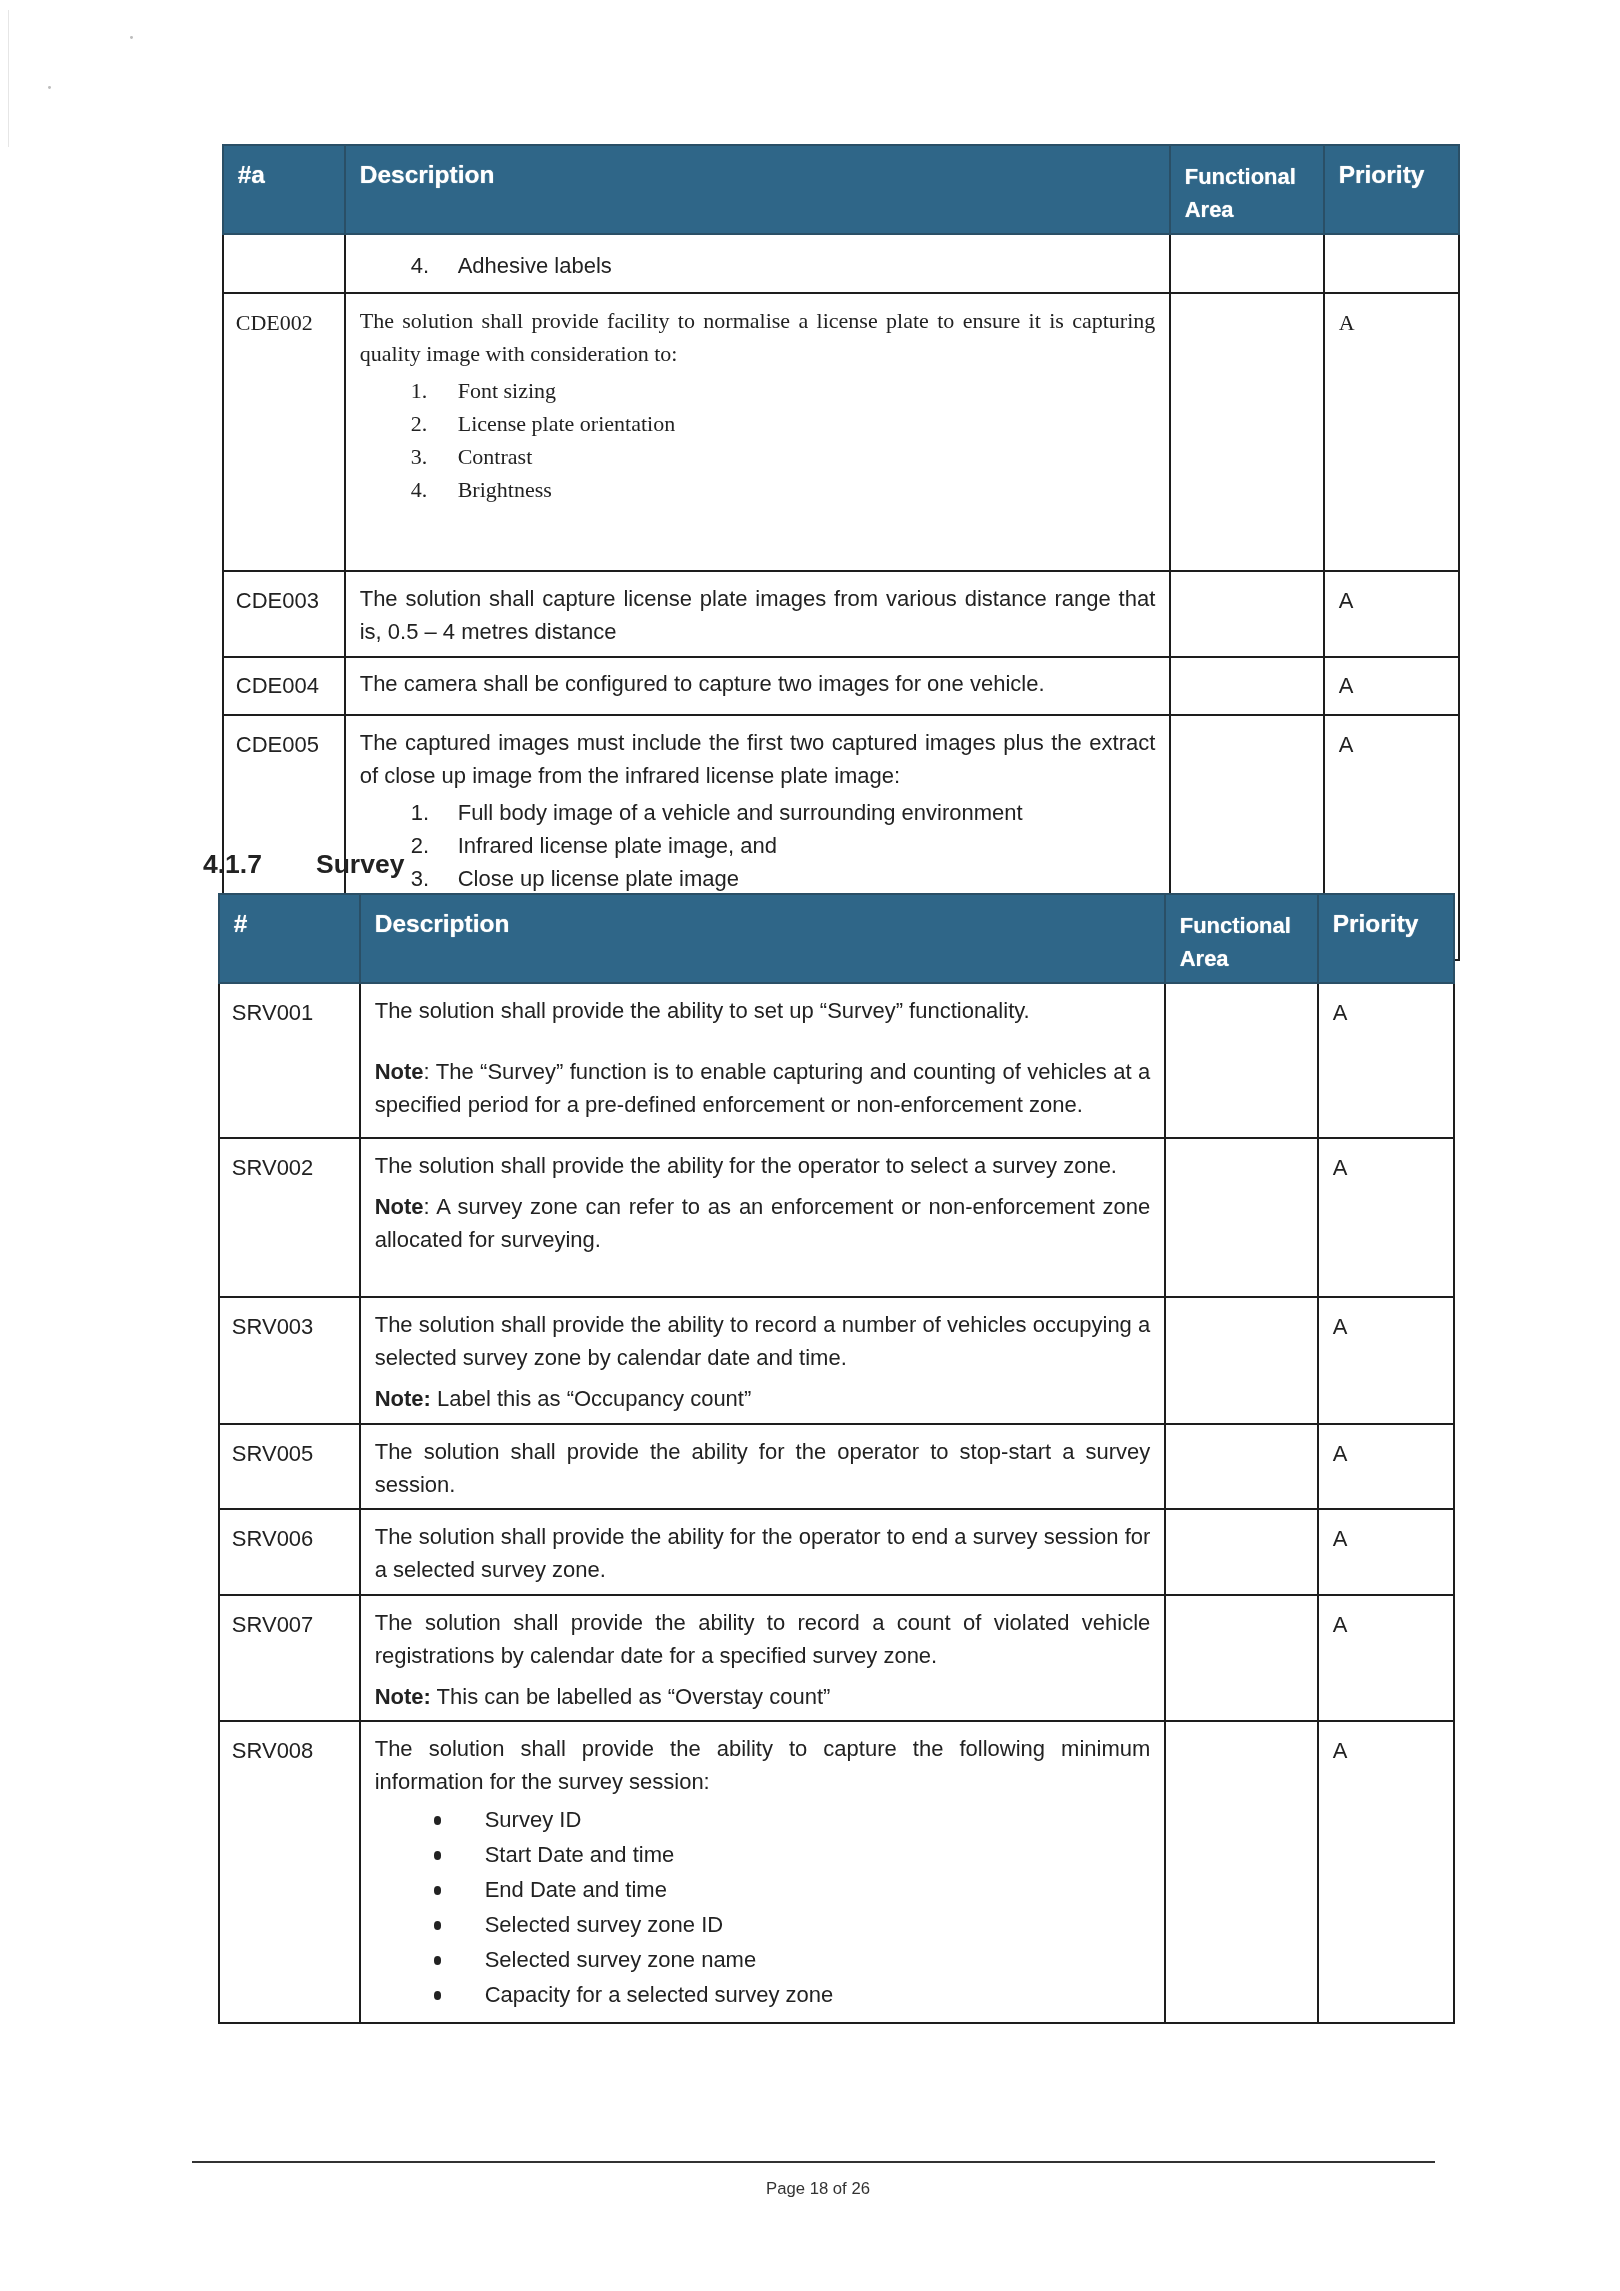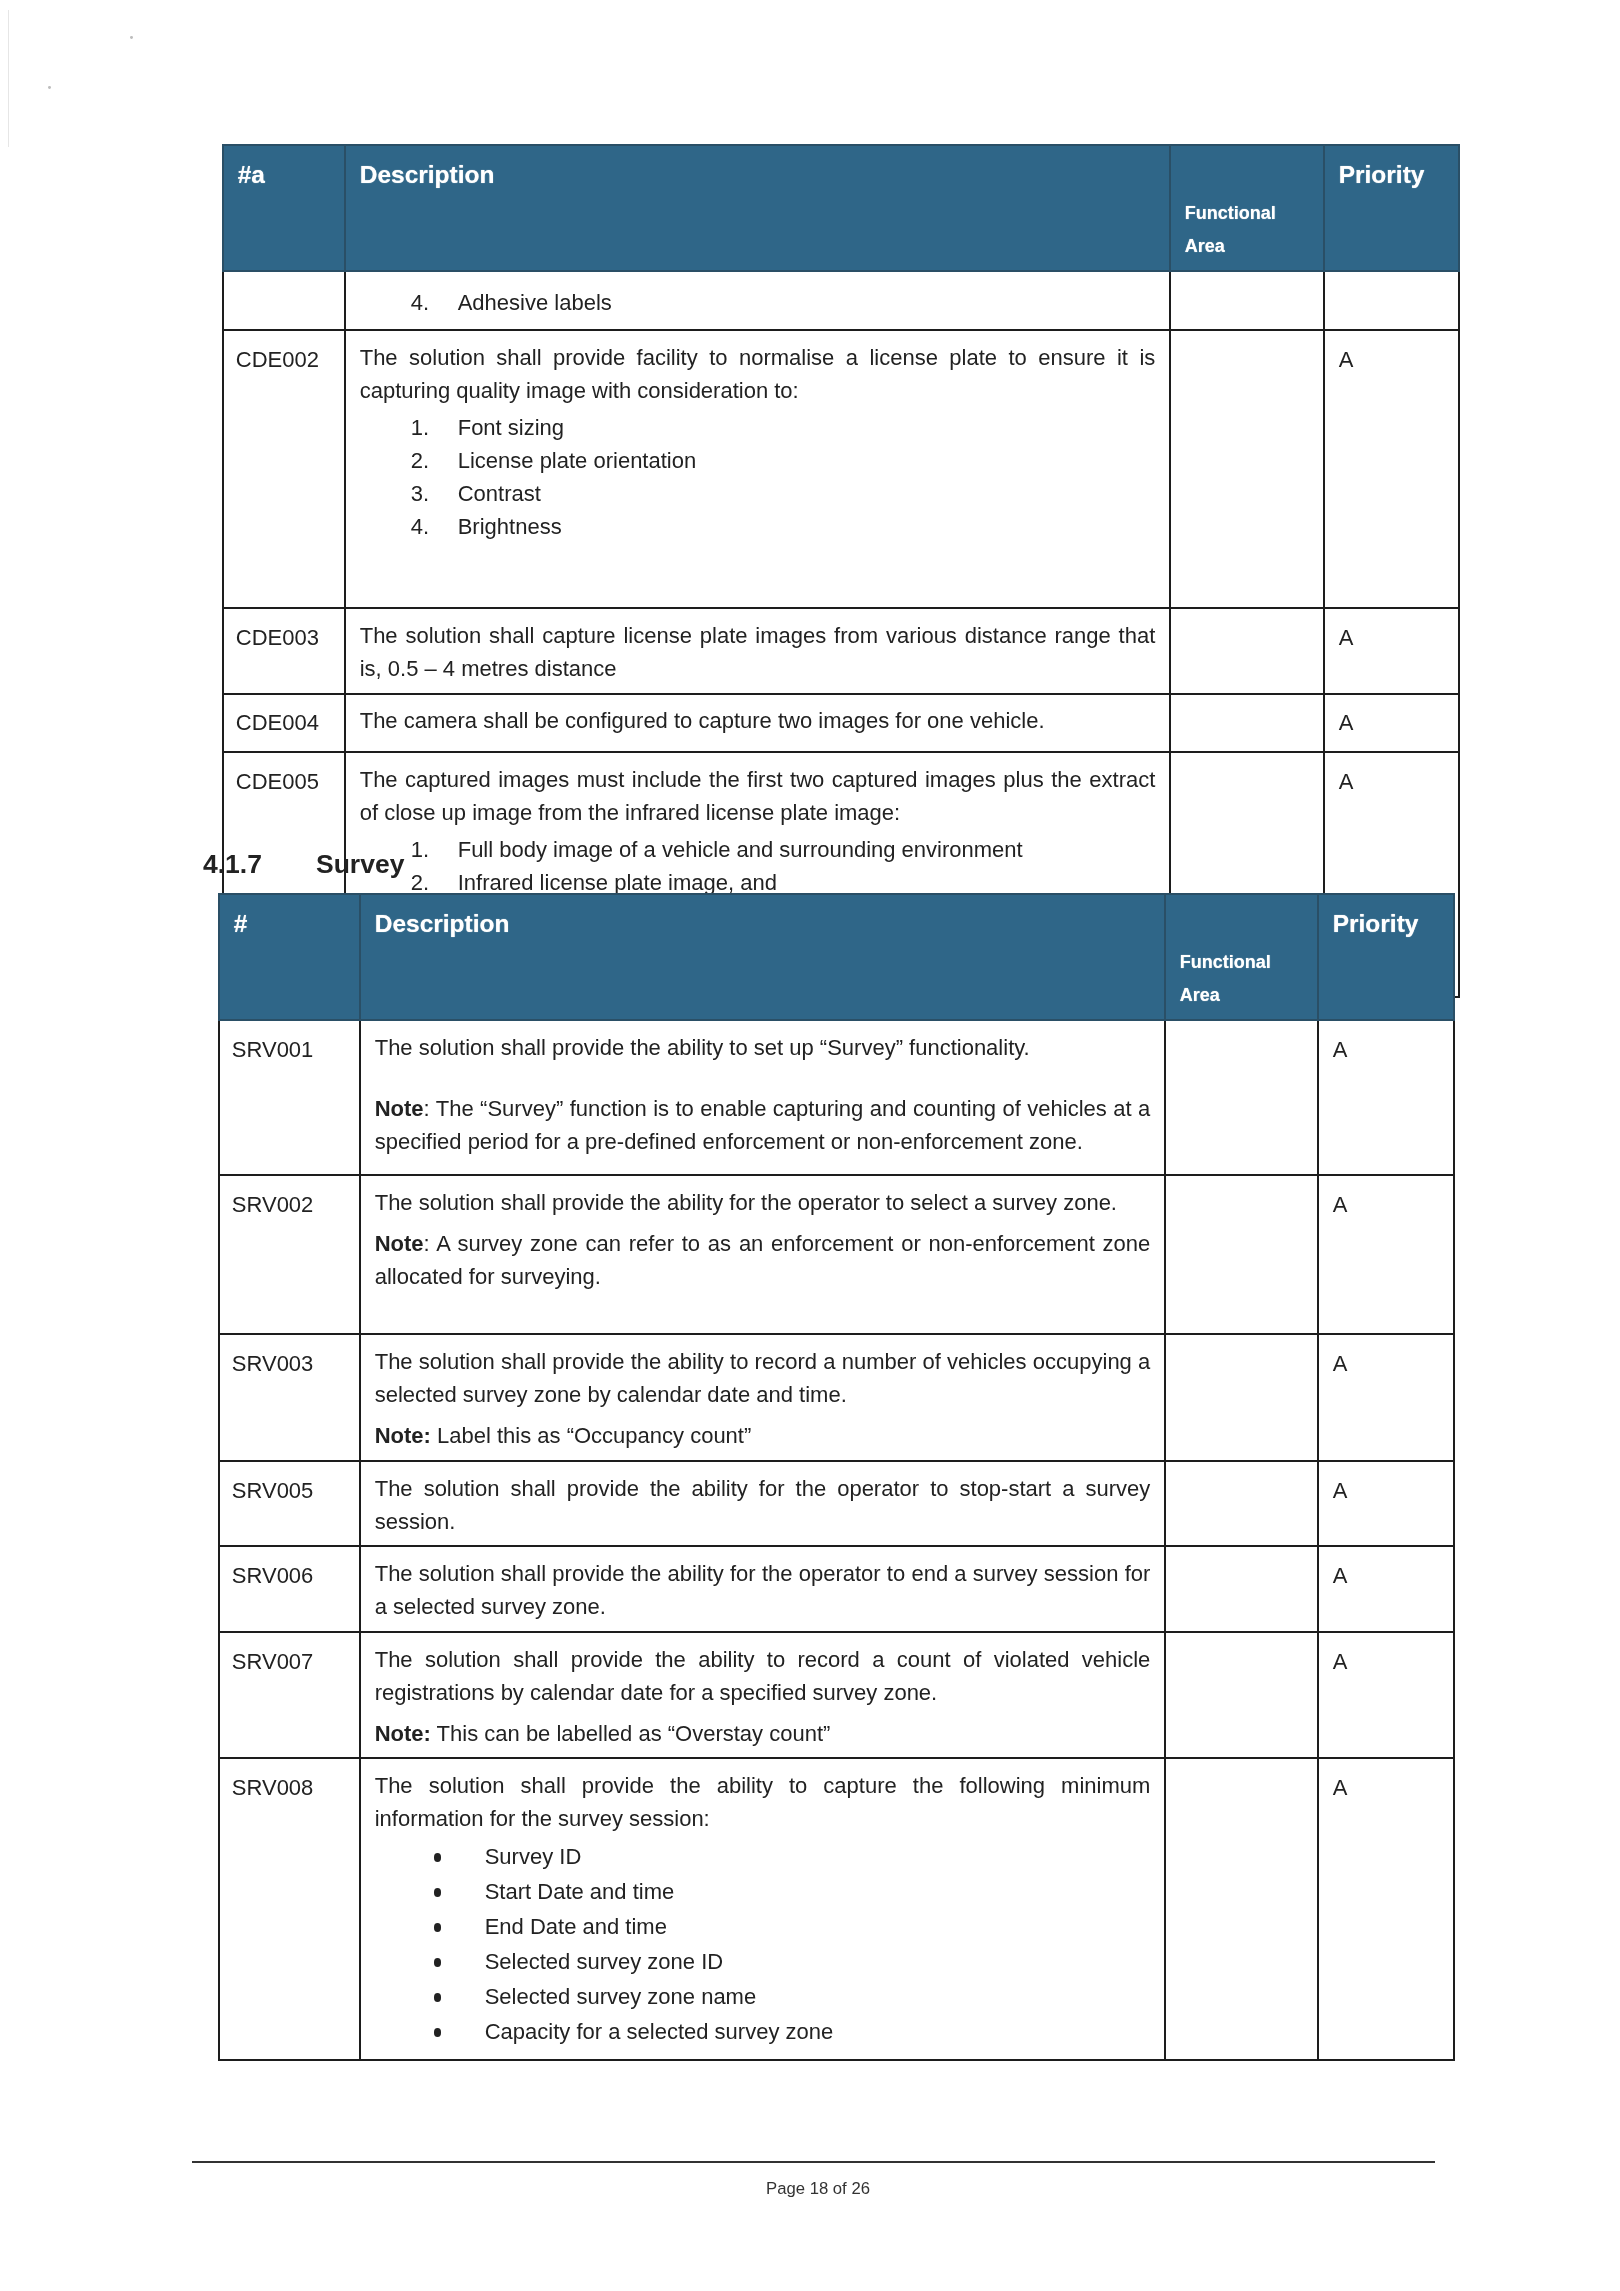--- a/index.html
+++ b/index.html
@@ -5,21 +5,21 @@
     html, body { margin:0; padding:0; background:#ffffff; }
     body { width:1620px; height:2292px; position:relative; overflow:hidden;
            font-family:"Liberation Sans", sans-serif; color:#222; }
     .scanline { position:absolute; left:7.8px; top:9.8px; width:1px; height:137px; background:#e6e6e6; }
     .speck { position:absolute; width:2.9px; height:2.9px; border-radius:50%; background:#bdbdbd; }
     table.req { position:absolute; border-collapse:collapse; table-layout:fixed; font-size:22px; line-height:33px; }
     table.req th, table.req td { border:2px solid #1d1d1d; vertical-align:top; padding:0; }
     table.req th { background:#2f6688; color:#ffffff; font-weight:bold; text-align:left;
                    text-shadow:0 0 1px #cfd9e0; border-color:#2a4f66; }
     th .h { display:block; padding:11.8px 13.7px 7.8px 13.7px; font-size:24.5px; line-height:33px; }
-    th .h.small { font-size:18px; padding-top:13.7px;margin-top:37px; }
+    th .h.small { font-size:22px; padding-top:13.7px; }
     td .id { display:block; padding:11.8px 7.8px 7.8px 11.8px; }
     td .desc { padding:9.8px 13.7px 7.8px 13.7px; text-align:justify; }
     td .desc p { margin:0; }
     td .desc p.gap { margin-top:27.4px; }
     td .desc p.gap-sm { margin-top:7.8px; }
     td .pri { display:block; padding:11.8px 13.7px; }
     ol.num, ul.bul { margin:3.9px 0 2px 0; padding:0; list-style:none; }
     ol.num li { padding-left:98px; position:relative; }
     ol.num li .n { position:absolute; left:51px; }
     ul.bul li { padding-left:110px; position:relative; line-height:35px; }
@@ -72,21 +72,21 @@
             </ol>
           </div>
         </td>
         <td>
           <span class="pri"></span>
         </td>
         <td>
           <span class="pri"></span>
         </td>
       </tr>
-      <tr style="height: 278px;">
+      <tr style="height: 278px; font-family: Liberation Serif, serif;">
         <td>
           <span class="id">CDE002</span>
         </td>
         <td>
           <div class="desc">
             <p>The solution shall provide facility to normalise a license plate to ensure it is capturing quality image with consideration to:</p>
             <ol class="num">
               <li><span class="n">1.</span><span>Font sizing</span></li>
               <li><span class="n">2.</span><span>License plate orientation</span></li>
               <li><span class="n">3.</span><span>Contrast</span></li>

